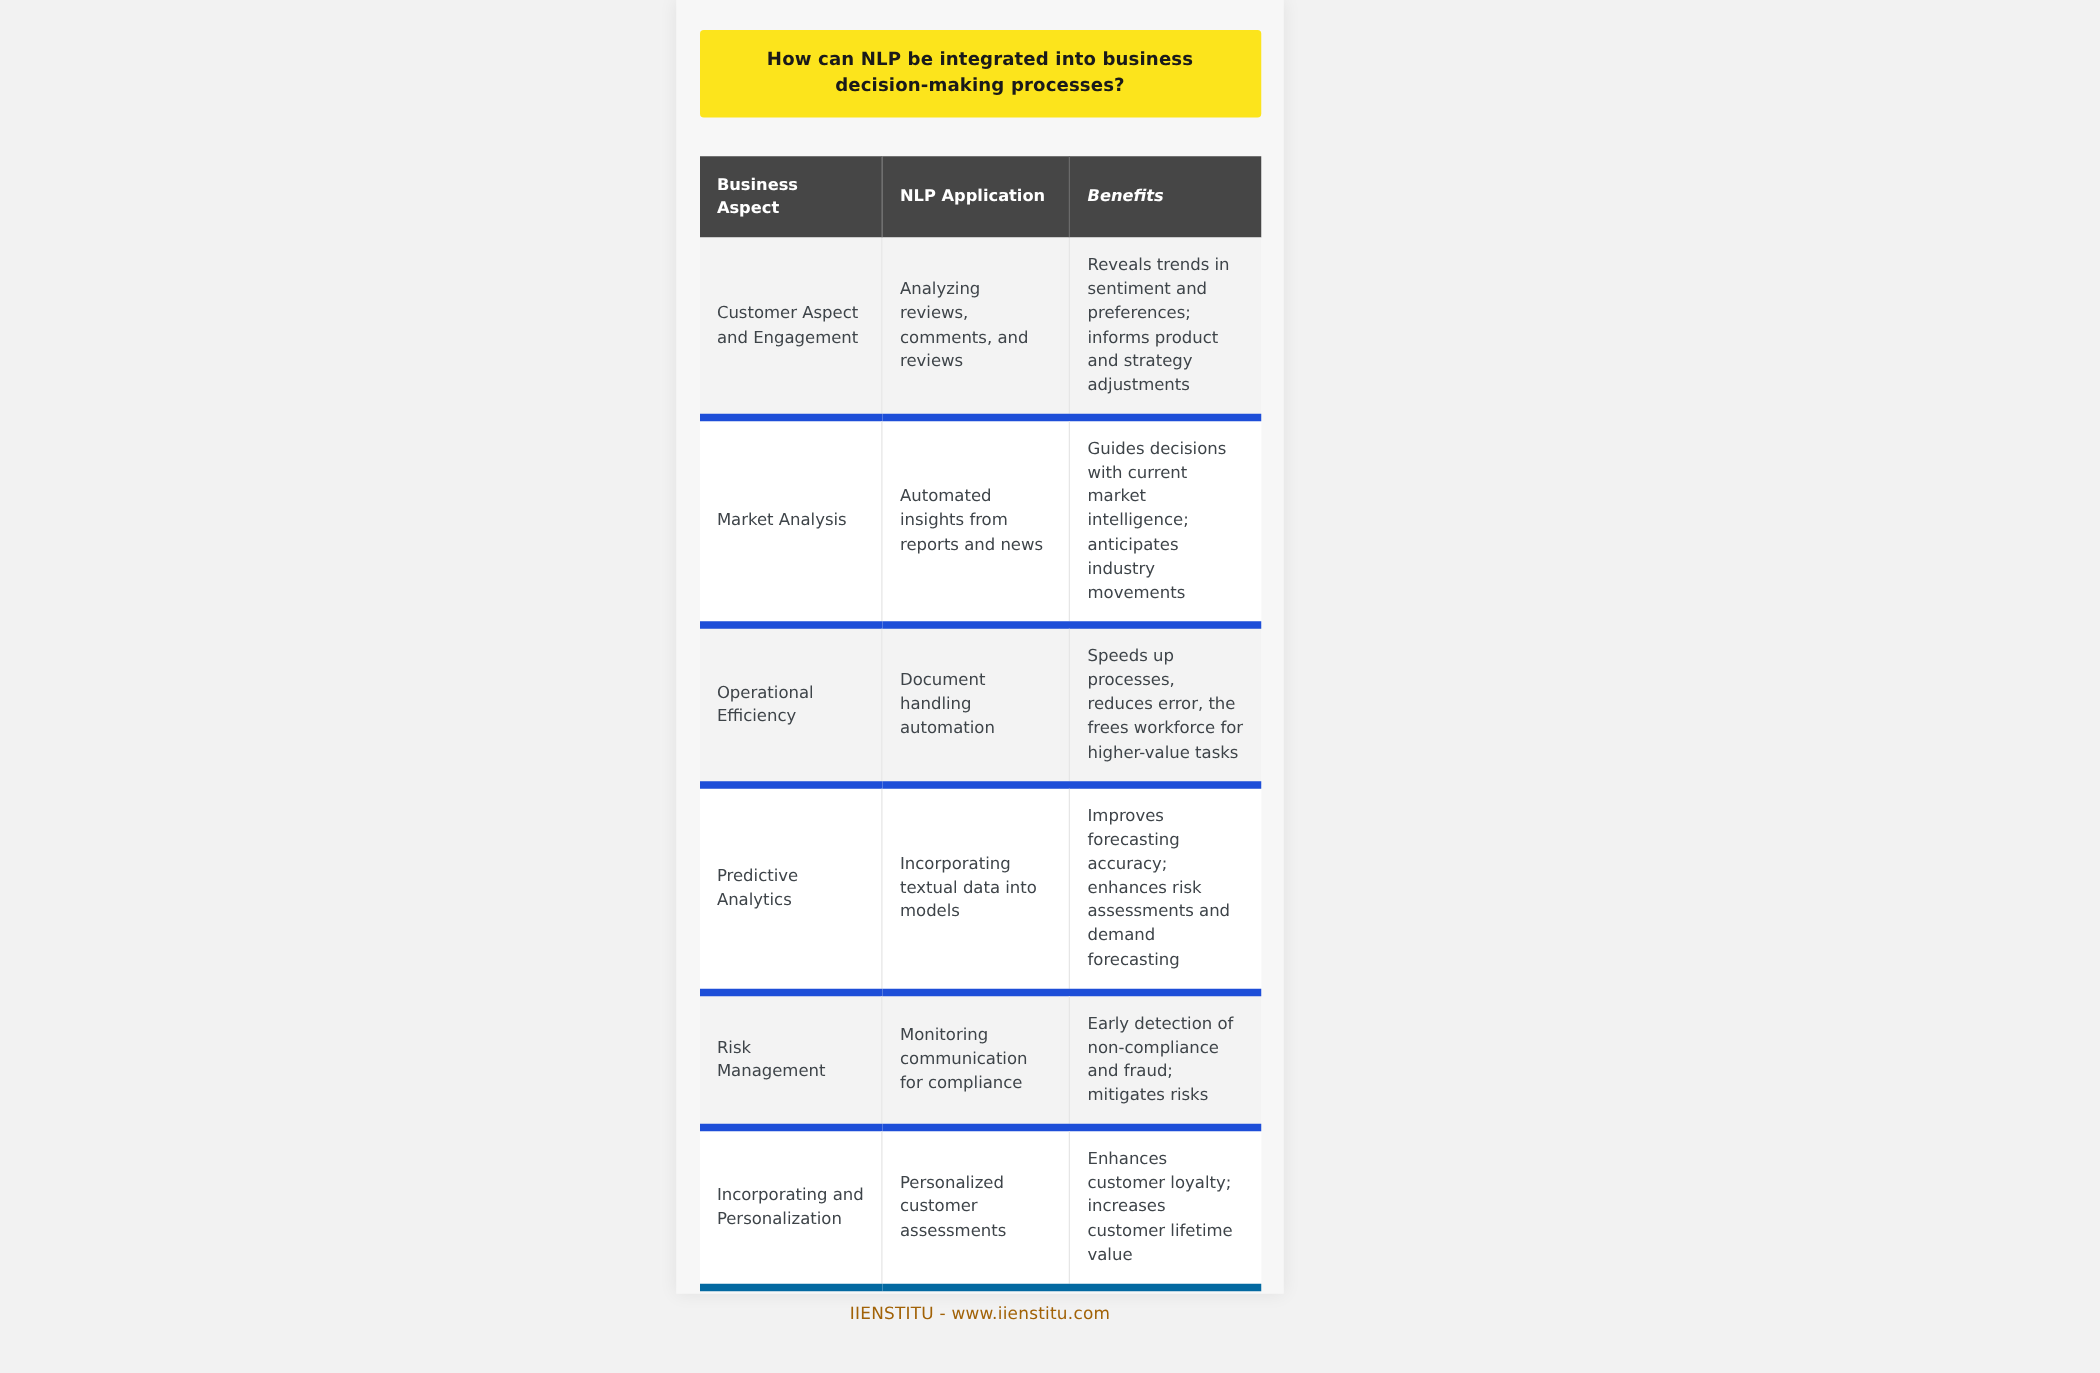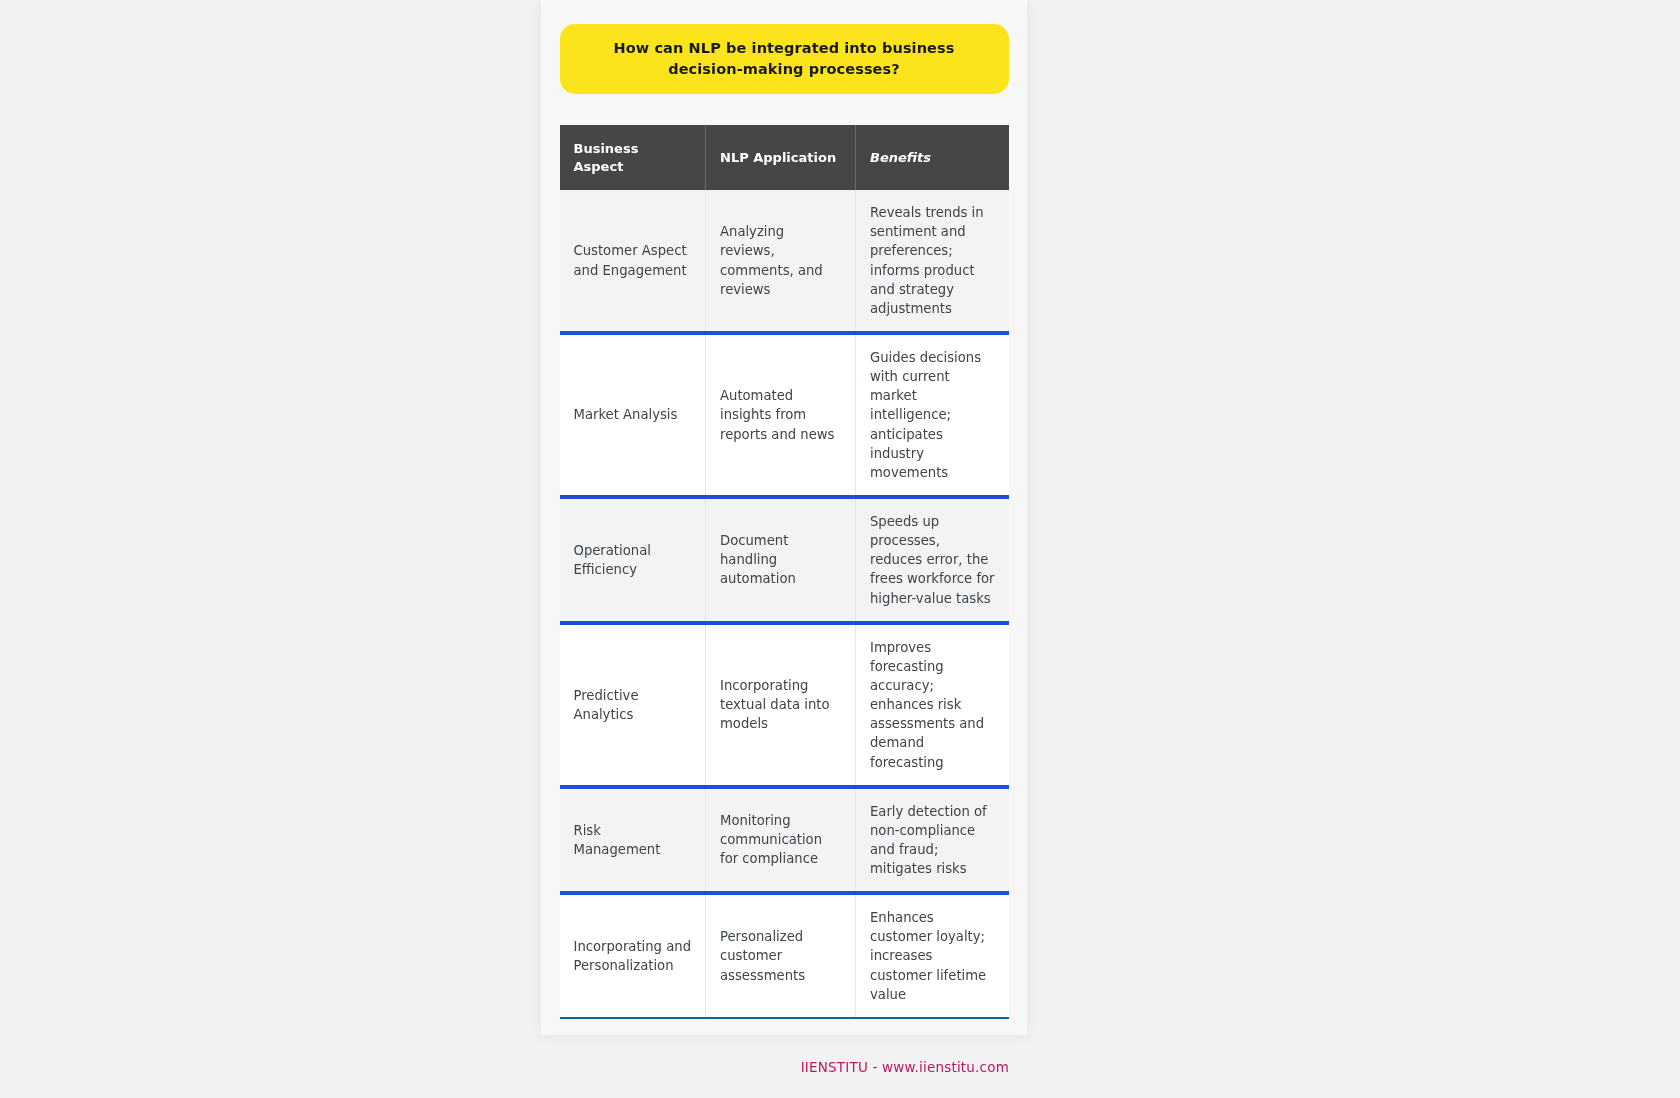--- a/index.html
+++ b/index.html
@@ -29,21 +29,21 @@
     box-shadow: 0 0 14px rgba(0,0,0,0.07);
   }
   .card-inner {
     padding: 24px 18px 0 18px;
   }
   .question-banner {
     background: #fce41c;
     width: 449px;
     margin: 0 auto;
     padding: 14px 22px;
-    border-radius: 15px;
+    border-radius: 3px;
     text-align: center;
     color: #1a1a1a;
     font-size: 14.5px;
     font-weight: bold;
     line-height: 1.45;
     letter-spacing: 0.1px;
   }
   .table-wrap {
     margin: 31px auto 0 auto;
     width: 449px;
@@ -66,34 +66,34 @@
     line-height: 1.35;
   }
   table.nlp-table th:last-child { border-right: none; font-style: italic; }
   table.nlp-table td {
     font-size: 13.2px;
     color: #3e4449;
     vertical-align: middle;
     padding: 13px 14px;
     line-height: 1.45;
     border-right: 1px solid #e6e6e6;
-    border-bottom: 4px solid #1d4ed8;
+    border-bottom: 6px solid #1d4ed8;
   }
   table.nlp-table td:last-child { border-right: none; }
   table.nlp-table tbody tr:nth-child(odd) td { background: #f3f3f3; }
   table.nlp-table tbody tr:nth-child(even) td { background: #ffffff; }
-  table.nlp-table tbody tr:last-child td { border-bottom: 2px solid #0369a1; }
+  table.nlp-table tbody tr:last-child td { border-bottom: 6px solid #0369a1; }
   col.c1 { width: 146px; }
   col.c2 { width: 150px; }
   col.c3 { width: 153px; }
   .footer {
-    margin-top: 40px;
-    text-align: right;
+    margin-top: 10px;
+    text-align: center;
     font-size: 13.5px;
-    color: #be185d;
+    color: #a16207;
     letter-spacing: 0.2px;
   }
 </style>
 </head>
 <body>
 
 <div id="page">
   <div class="card">
     <div class="card-inner">
 

